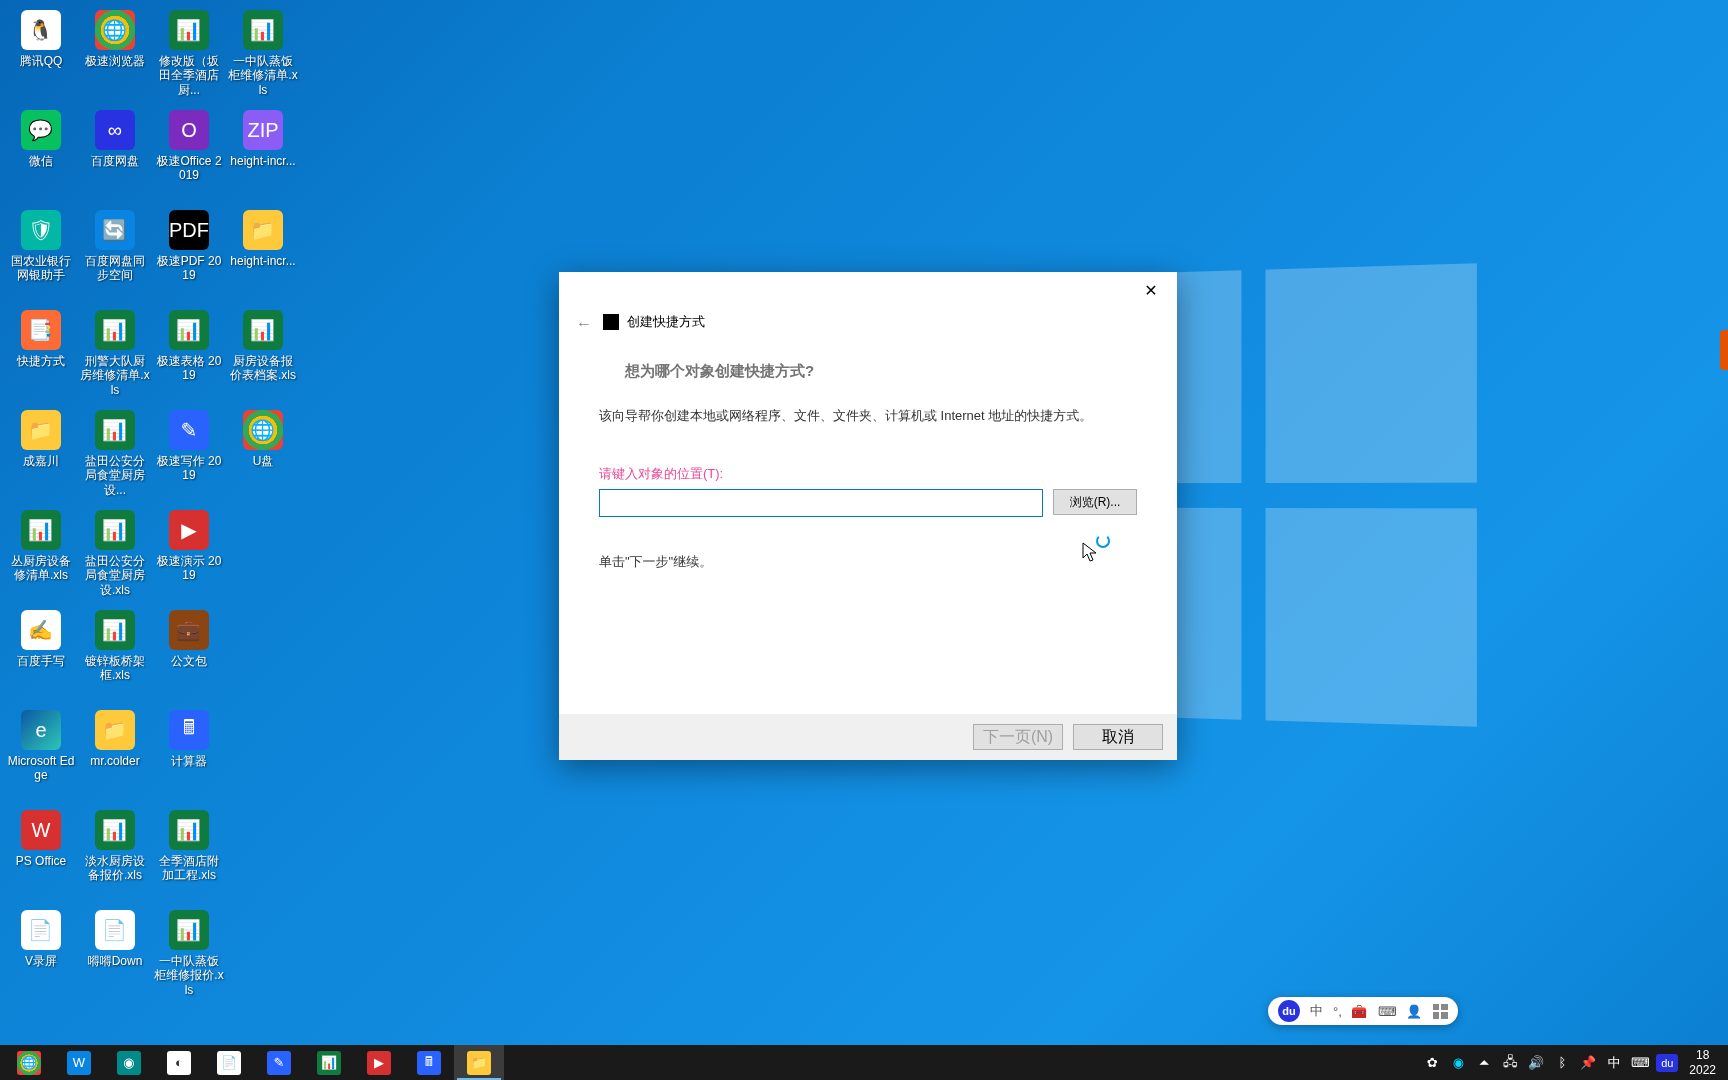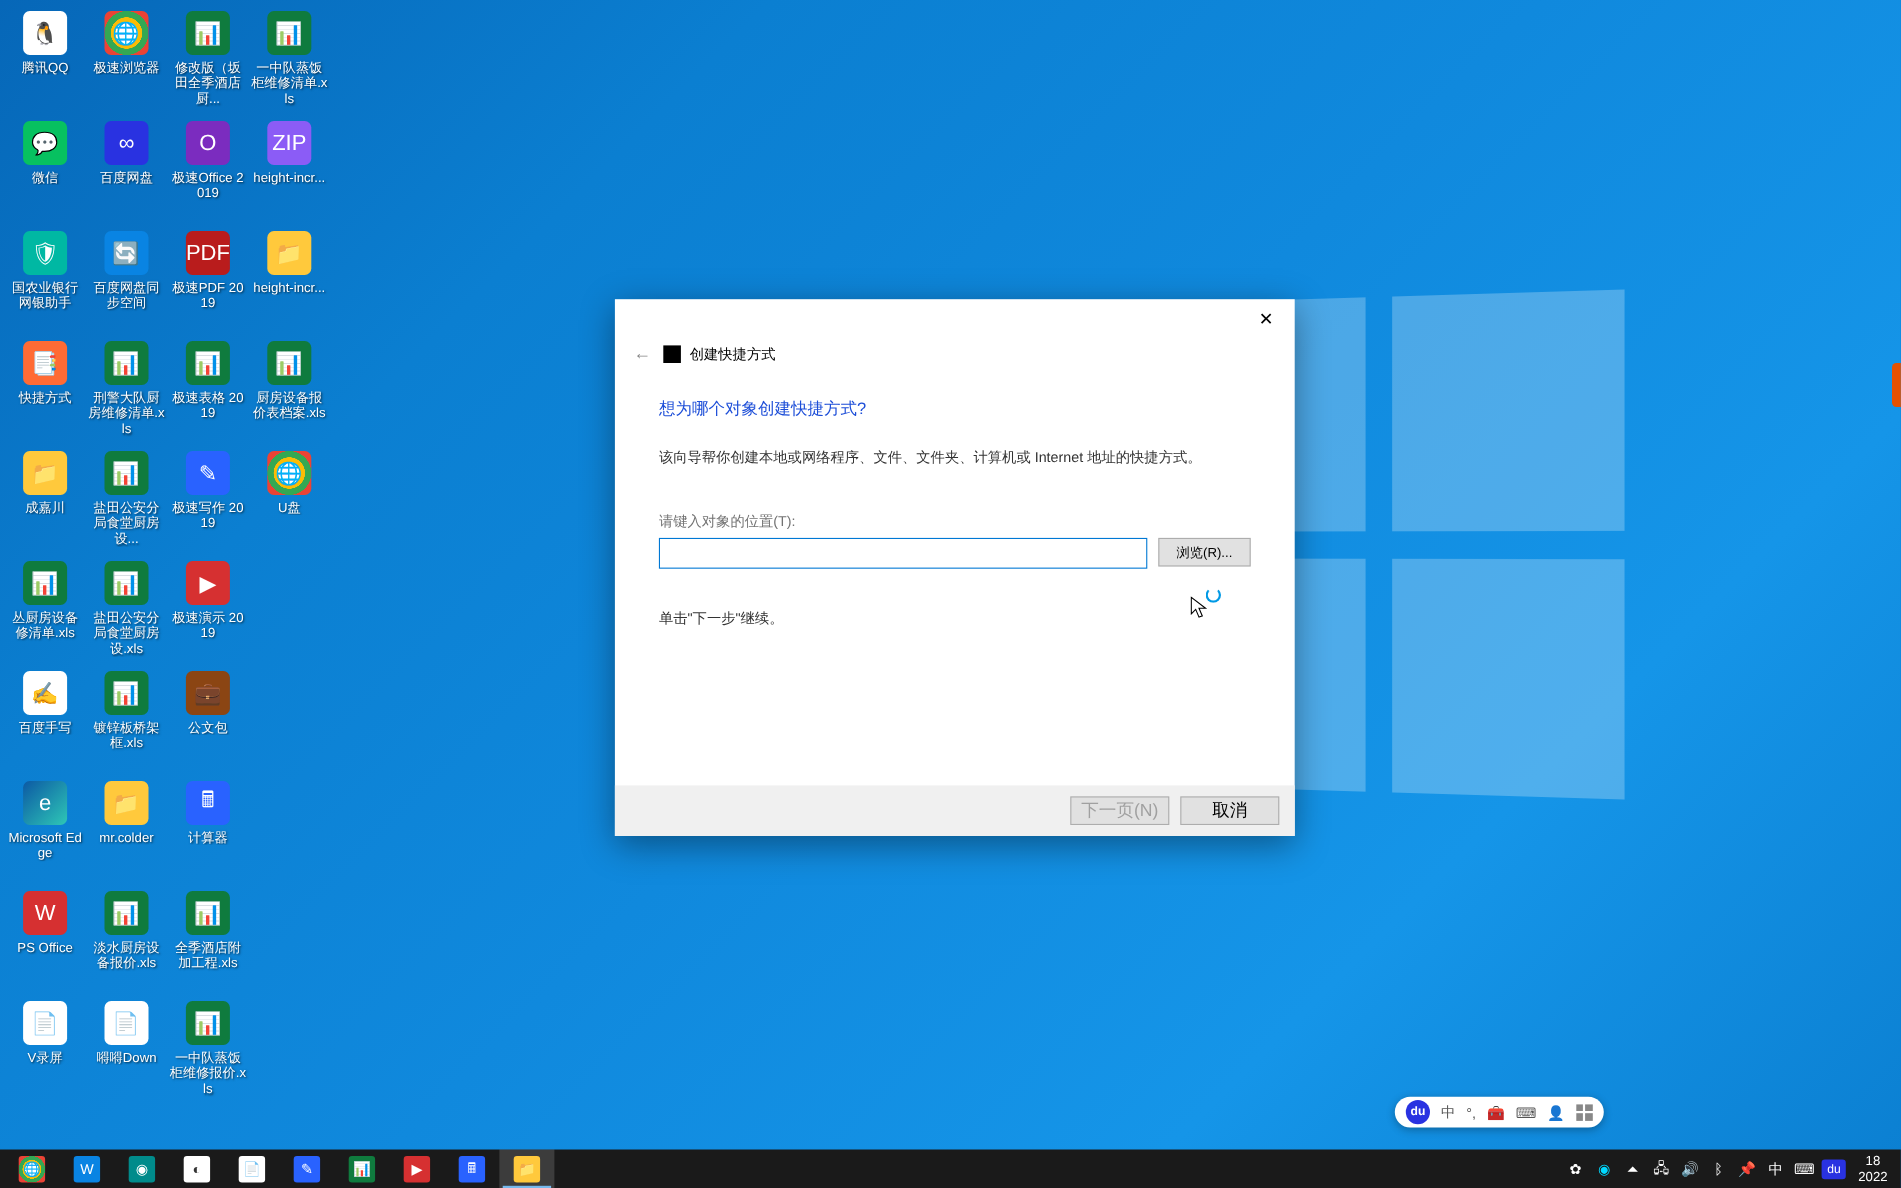--- a/index.html
+++ b/index.html
@@ -9,38 +9,38 @@
     .win-logo div { background: #fff; }
     .win-logo { transform: translateY(-60%) perspective(2000px) rotateY(-15deg); }
 
     .icons-area { position: absolute; left: 0; top: 0; padding: 4px; display: flex; flex-direction: column; flex-wrap: wrap; height: 1030px; align-content: flex-start; gap: 0; }
     .desktop-icon { width: 74px; height: 100px; display: flex; flex-direction: column; align-items: center; justify-content: flex-start; padding-top: 6px; cursor: pointer; }
     .desktop-icon .ic { width: 40px; height: 40px; border-radius: 6px; display: flex; align-items: center; justify-content: center; font-size: 20px; color: #fff; margin-bottom: 4px; }
     .desktop-icon .lbl { color: #fff; font-size: 12px; text-align: center; text-shadow: 1px 1px 2px rgba(0,0,0,.7); line-height: 1.2; padding: 0 2px; word-break: break-all; max-height: 44px; overflow: hidden; }
 
     
     .bg-qq{background:#fff;color:#000!important}.bg-chrome{background:radial-gradient(circle,#fff 35%, #fbbc05 36%, #fbbc05 50%, #34a853 51%, #34a853 70%, #ea4335 71%)}.bg-xls{background:#0f7b3e}
-    .bg-wechat{background:#07c160}.bg-baidu{background:#2932e1}.bg-pdf{background:#b91c1c}.bg-purple{background:#7b2cbf}
+    .bg-wechat{background:#07c160}.bg-baidu{background:#2932e1}.bg-pdf{background:#000000}.bg-purple{background:#7b2cbf}
     .bg-zip{background:#8b5cf6}.bg-shield{background:#00b8a3}.bg-blue{background:#0984e3}.bg-folder{background:#ffc93c}
     .bg-edge{background:linear-gradient(135deg,#0c59a4,#2ec7b6)}.bg-white{background:#fff;color:#333!important}
     .bg-red{background:#d63031}.bg-blue2{background:#2962ff}.bg-orange{background:#ff6b35}.bg-brown{background:#8b4513}
     .bg-teal{background:#008b8b}
 
     
     .dialog { position: absolute; left: 559px; top: 272px; width: 618px; height: 488px; background: #fff; box-shadow: 0 8px 30px rgba(0,0,0,.4); z-index: 100; display: flex; flex-direction: column; }
     .dlg-title-row { display: flex; align-items: center; justify-content: flex-end; height: 36px; padding: 0 12px; }
     .dlg-close { width: 28px; height: 28px; display: flex; align-items: center; justify-content: center; font-size: 16px; cursor: pointer; }
     .dlg-header { display: flex; align-items: center; padding: 0 14px; height: 28px; }
     .dlg-back { width: 22px; height: 22px; display: flex; align-items: center; justify-content: center; color: #888; font-size: 16px; cursor: pointer; margin-right: 8px; }
     .dlg-icn { width: 16px; height: 16px; background: #000; margin-right: 8px; }
     .dlg-title { font-size: 13px; }
     .dlg-body { flex: 1; padding: 26px 40px 20px 40px; }
-    .dlg-h1 { color: #1d4ed8; font-size: 15px; font-weight: normal; margin-bottom: 26px; }
+    .dlg-h1 { color: #737373; font-size: 15px; font-weight: bold; margin-bottom: 26px; margin-left: 26px; }
     .dlg-p { font-size: 13px; color: #333; margin-bottom: 40px; }
-    .dlg-label { font-size: 13px; color: #737373; margin-bottom: 6px; display: block; }
+    .dlg-label { font-size: 13px; color: #ec4899; margin-bottom: 6px; display: block; }
     .dlg-row { display: flex; gap: 10px; margin-bottom: 36px; }
     .dlg-input { flex: 1; height: 28px; border: 1px solid #0078d4; padding: 0 6px; font-size: 13px; outline: none; }
     .dlg-browse { width: 84px; height: 26px; border: 1px solid #adadad; background: #e1e1e1; font-size: 12px; cursor: pointer; text-align: center; }
     .dlg-hint { font-size: 13px; color: #333; }
     .dlg-footer { height: 46px; background: #f0f0f0; display: flex; align-items: center; justify-content: flex-end; padding: 0 14px; gap: 10px; }
     .dlg-btn { width: 90px; height: 26px; border: 1px solid #adadad; background: #e1e1e1; font-size: 16px; cursor: pointer; }
     .dlg-btn:disabled { color: #a0a0a0; }
 
     
     .float-widget { position: absolute; right: 270px; bottom: 55px; width: 190px; height: 28px; background: #fff; border-radius: 14px; display: flex; align-items: center; gap: 10px; padding: 0 10px; box-shadow: 0 2px 8px rgba(0,0,0,.3); z-index: 50; }

